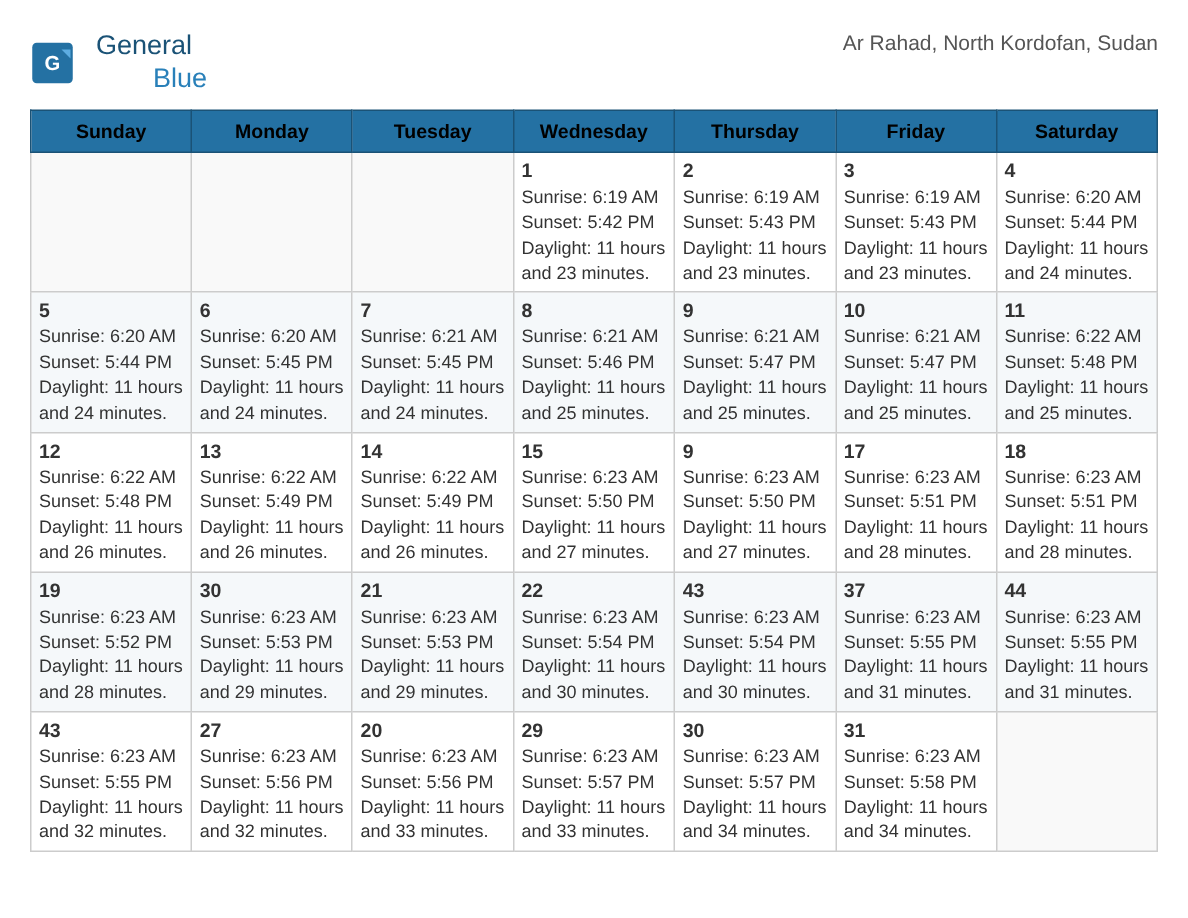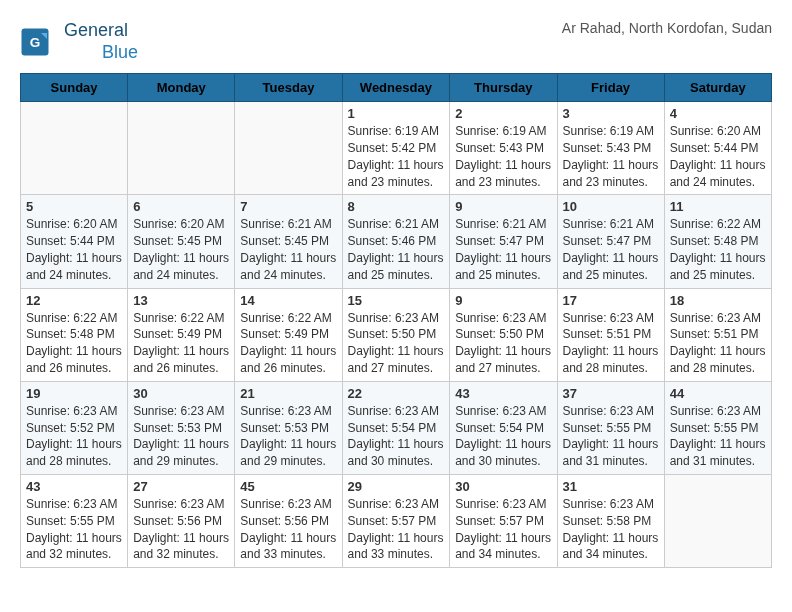--- a/index.html
+++ b/index.html
@@ -239,21 +239,21 @@
       <tr>
         <td>
           <span class="day-num">43</span>
           <div class="cell-content">Sunrise: 6:23 AM<br>Sunset: 5:55 PM<br>Daylight: 11 hours and 32 minutes.</div>
         </td>
         <td>
           <span class="day-num">27</span>
           <div class="cell-content">Sunrise: 6:23 AM<br>Sunset: 5:56 PM<br>Daylight: 11 hours and 32 minutes.</div>
         </td>
         <td>
-          <span class="day-num">45</span>
+          <span class="day-num">20</span>
           <div class="cell-content">Sunrise: 6:23 AM<br>Sunset: 5:56 PM<br>Daylight: 11 hours and 33 minutes.</div>
         </td>
         <td>
           <span class="day-num">29</span>
           <div class="cell-content">Sunrise: 6:23 AM<br>Sunset: 5:57 PM<br>Daylight: 11 hours and 33 minutes.</div>
         </td>
         <td>
           <span class="day-num">30</span>
           <div class="cell-content">Sunrise: 6:23 AM<br>Sunset: 5:57 PM<br>Daylight: 11 hours and 34 minutes.</div>
         </td>

